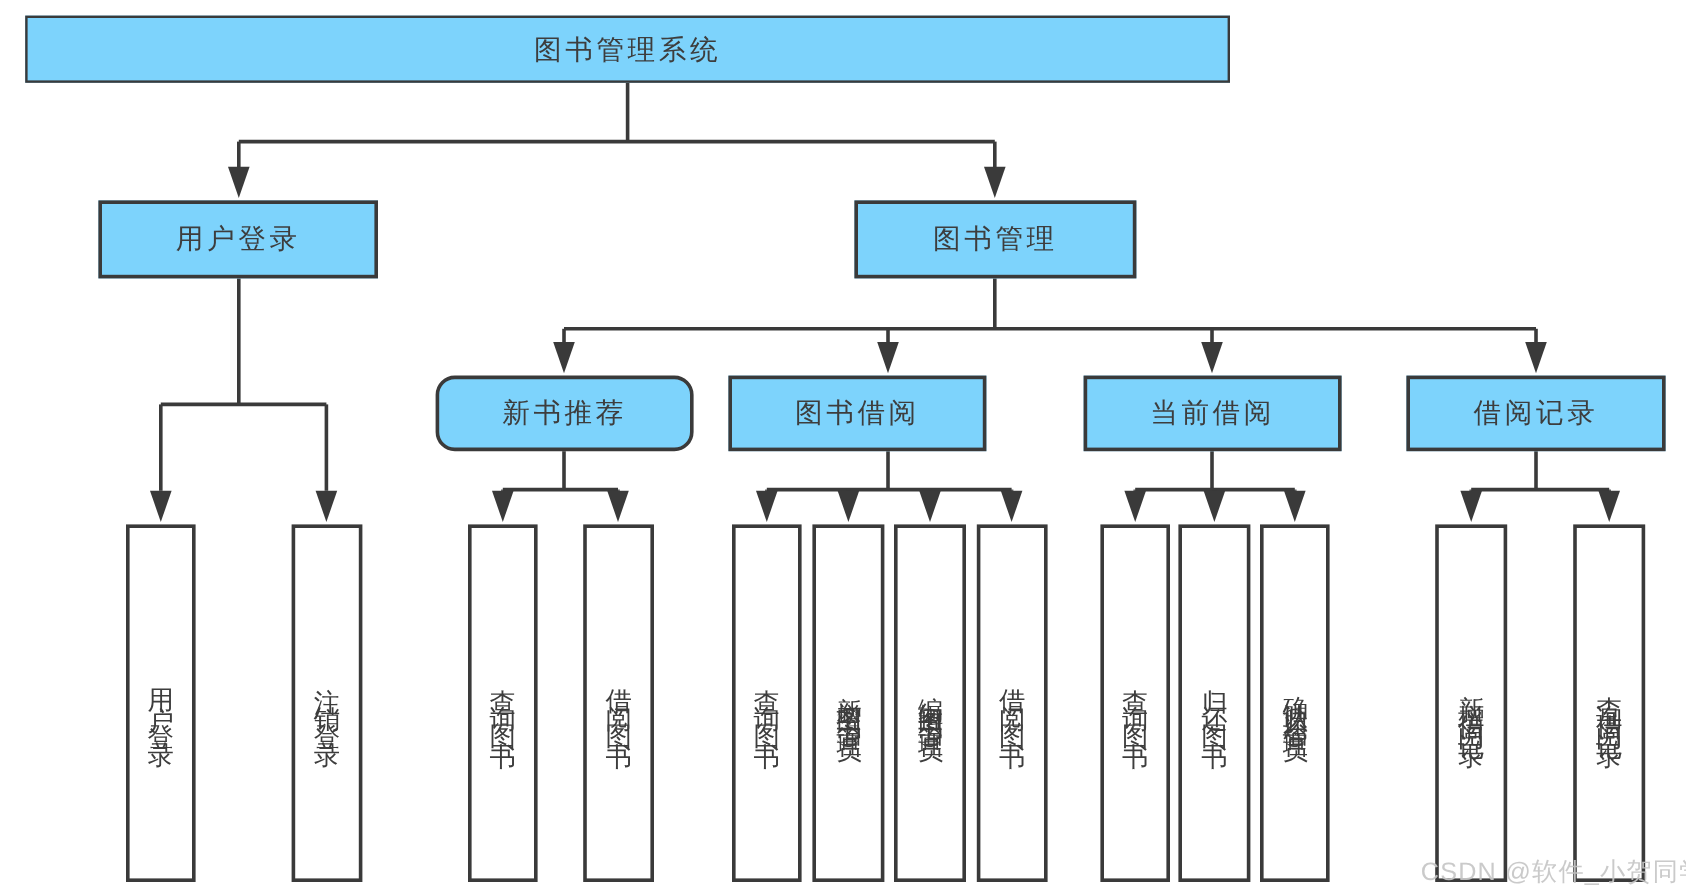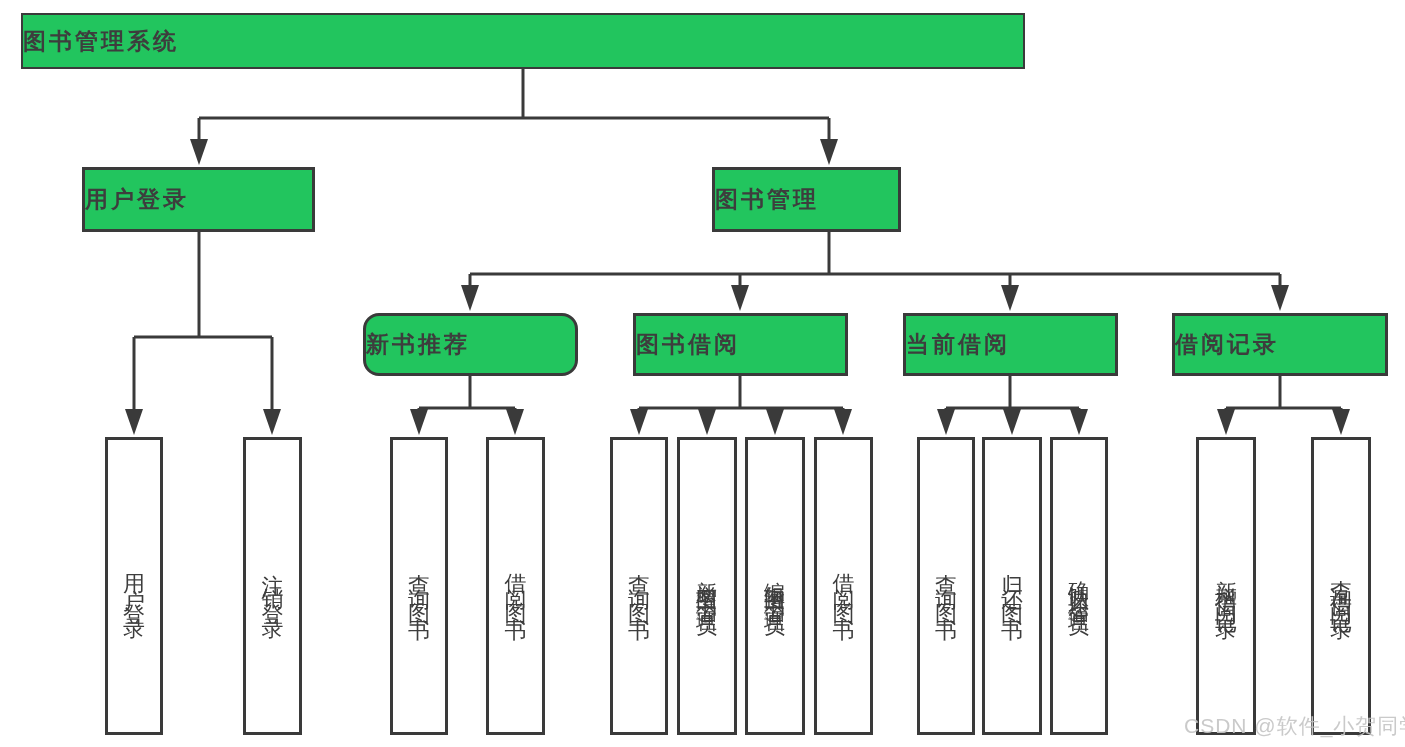--- a/index.html
+++ b/index.html
@@ -20,29 +20,29 @@
   svg.connectors {
     position: absolute;
     left: 0; top: 0;
     width: 1405px; height: 747px;
     z-index: 1;
   }
   .node {
     position: absolute;
     box-sizing: border-box;
     border: 3px solid #3a3a3a;
-    background: #22c55e;
+    background: #7dd3fc;
     display: flex;
     align-items: center;
+    justify-content: center;
     color: #3d3d3d;
     font-size: 23px;
     letter-spacing: 3px;
     z-index: 2;
     white-space: nowrap;
-    font-weight: bold;
   }
   .node.root { border-width: 2px; }
   .leaf {
     position: absolute;
     box-sizing: border-box;
     border: 3px solid #3a3a3a;
     background: #ffffff;
     top: 437px;
     height: 298px;
     display: flex;
@@ -145,28 +145,28 @@
     </g>
   </svg>
 
   <div class="node root" style="left:21px; top:13px; width:1004px; height:56px;">
     <span>图书管理系统</span>
   </div>
 
   <div class="node" style="left:82px; top:167px; width:233px; height:65px;">
     <span>用户登录</span>
   </div>
-  <div class="node" style="left:712px; top:167px; width:189px; height:65px;">
+  <div class="node" style="left:712px; top:167px; width:235px; height:65px;">
     <span>图书管理</span>
   </div>
 
   <div class="node" style="left:363px; top:313px; width:215px; height:63px;border-radius:16px;">
     <span>新书推荐</span>
   </div>
-  <div class="node" style="left:633px; top:313px; width:215px; height:63px;">
+  <div class="node" style="left:607px; top:313px; width:215px; height:63px;">
     <span>图书借阅</span>
   </div>
   <div class="node" style="left:903px; top:313px; width:215px; height:63px;">
     <span>当前借阅</span>
   </div>
   <div class="node" style="left:1172px; top:313px; width:216px; height:63px;">
     <span>借阅记录</span>
   </div>
 
   <div class="leaf" style="left:105px; width:58px;">

